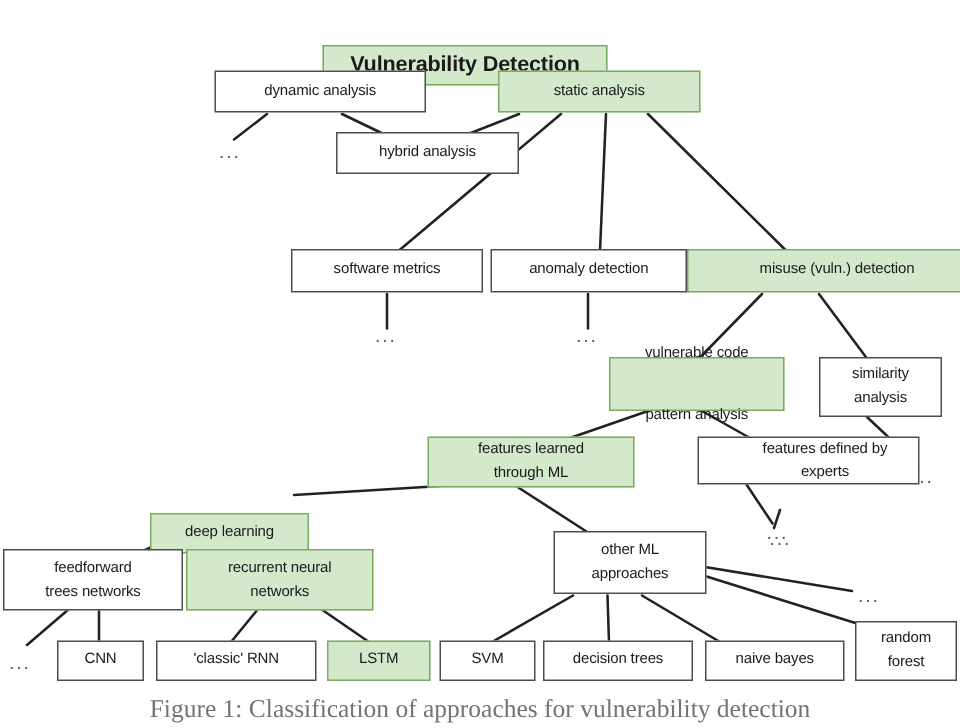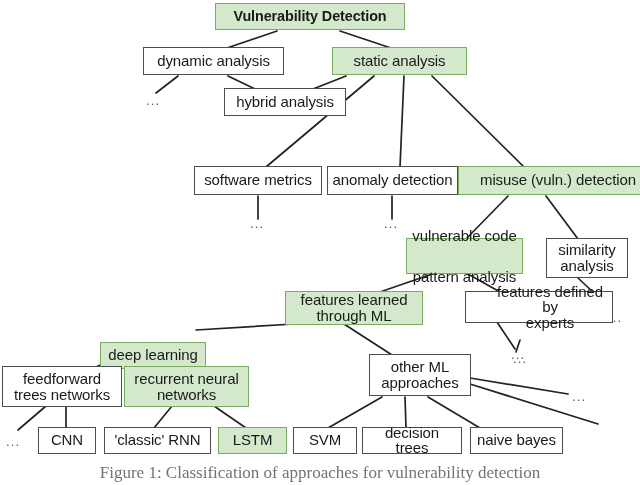--- a/index.html
+++ b/index.html
@@ -30,32 +30,33 @@
   .node {
     position: absolute;
     box-sizing: border-box;
     display: flex;
     align-items: center;
     justify-content: center;
     text-align: center;
     border: 1.6px solid #4d4d4d;
     background: #ffffff;
     color: #1a1a1a;
-    font-size: 15px;
+    font-size: 10px;
     line-height: 14.5px;
     letter-spacing: -0.1px;
     padding: 1px 4px;
   }
   .node.green {
     background: #d4e8cc;
     border-color: #7aab63;
   }
   .node.root {
     font-weight: bold;
     font-size: 14.4px;
+    margin-top: 27px;
   }
   .ellipsis {
     position: absolute;
     color: #5a5a5a;
     font-size: 13px;
     line-height: 13px;
     letter-spacing: 1.2px;
     user-select: none;
   }
   #caption {
@@ -225,16 +226,20 @@
   </div>
 
   <div class="node" style="left:362px; top:427px; width:100px; height:27px;">
     <span>decision trees</span>
   </div>
 
   <div class="node" style="left:470px; top:427px; width:93px; height:27px;">
     <span>naive bayes</span>
   </div>
 
+  <div class="node" style="left:570px; top:414px; width:68px; height:40px; flex-direction:column; line-height:16px;">
+    <span>random</span>
+    <span>forest</span>
+  </div>
 
   <div id="caption">Figure 1: Classification of approaches for vulnerability detection</div>
 
 </div>
 
 </body></html>

